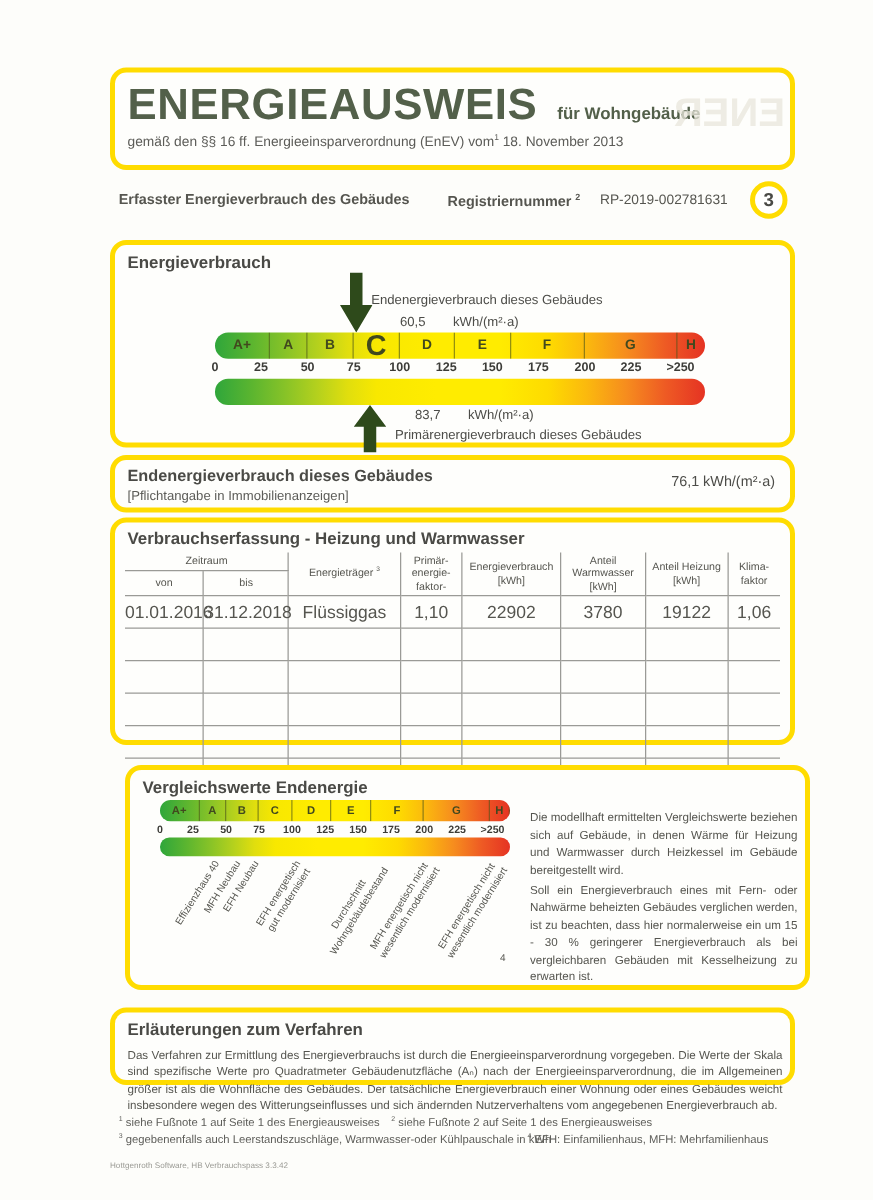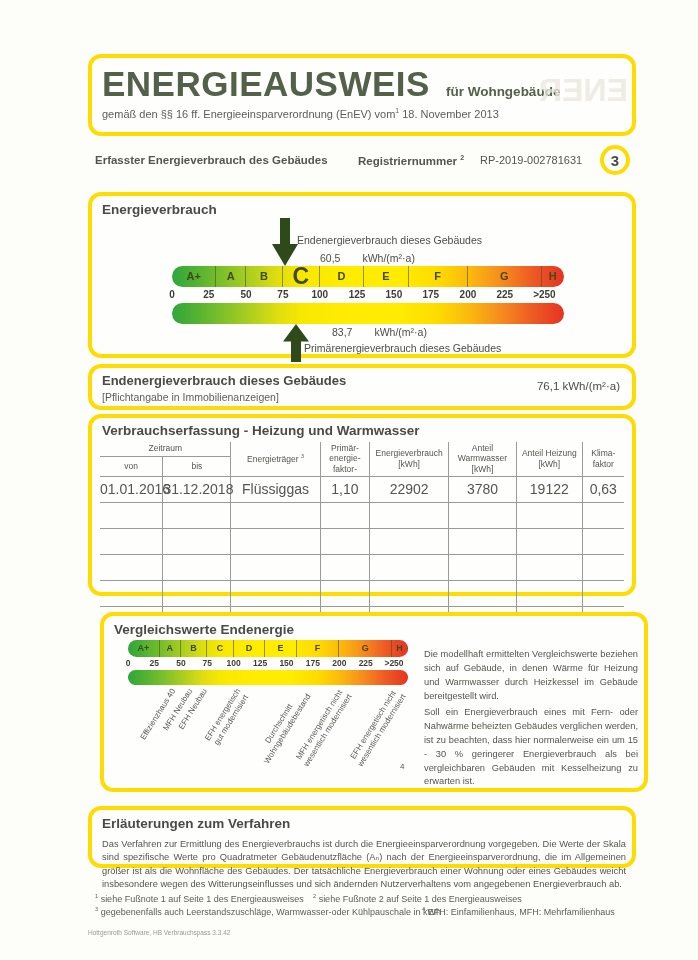--- a/index.html
+++ b/index.html
@@ -162,21 +162,21 @@
     <div class="arrow arrow-up" style="left: 31.6%;">
       <svg width="26" height="38" viewBox="0 0 26 48" preserveAspectRatio="none" style="transform:rotate(180deg)">
           <path d="M8 0h10v26h8L13 48 0 26h8z" fill="#2e4a1b"></path>
         </svg>
     </div>
   </div>
 
   <div class="ev-note ev-val" style="left:240px; top:130px;">
     <span class="num">83,7</span><span>kWh/(m²·a)</span>
   </div>
-  <div class="ev-note" style="left:212px; top:146px;">Primärenergieverbrauch dieses Gebäudes</div>
+  <div class="ev-note" style="left:224px; top:146px;">Primärenergieverbrauch dieses Gebäudes</div>
 </div>
 
 <div class="ybox endenergy-box">
   <div class="ee-title">Endenergieverbrauch dieses Gebäudes</div>
   <div class="ee-sub">[Pflichtangabe in Immobilienanzeigen]</div>
   <div class="ee-val">76,1 kWh/(m²·a)</div>
 </div>
 
 <div class="ybox table-box">
   <div class="box-title tb-title">Verbrauchserfassung - Heizung und Warmwasser</div>
@@ -216,21 +216,21 @@
     <tbody>
 
     <tr class="data-row">
         <td>01.01.2016</td>
         <td>31.12.2018</td>
         <td>Flüssiggas</td>
         <td>1,10</td>
         <td>22902</td>
         <td>3780</td>
         <td>19122</td>
-        <td>0,63</td>
+        <td>1,06</td>
       </tr>
         <tr class="data-row">
         <td></td>
         <td></td>
         <td></td>
         <td></td>
         <td></td>
         <td></td>
         <td></td>
         <td></td>

